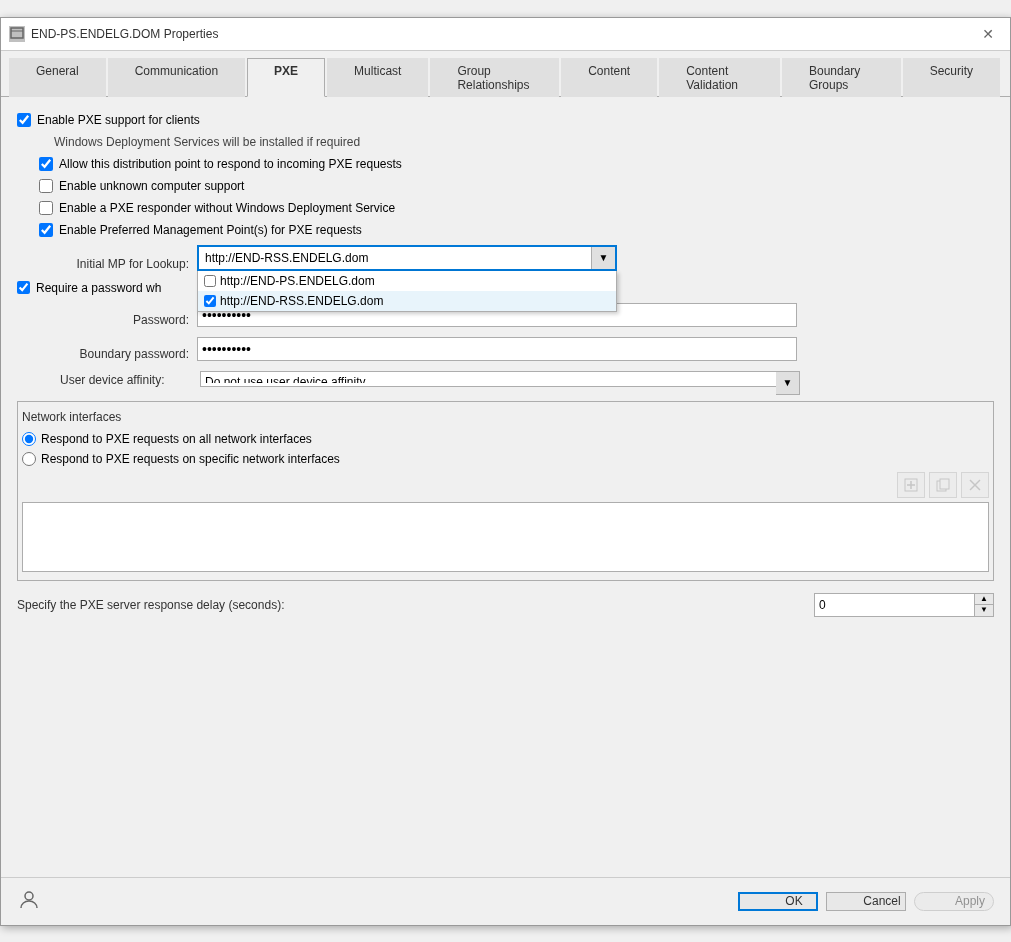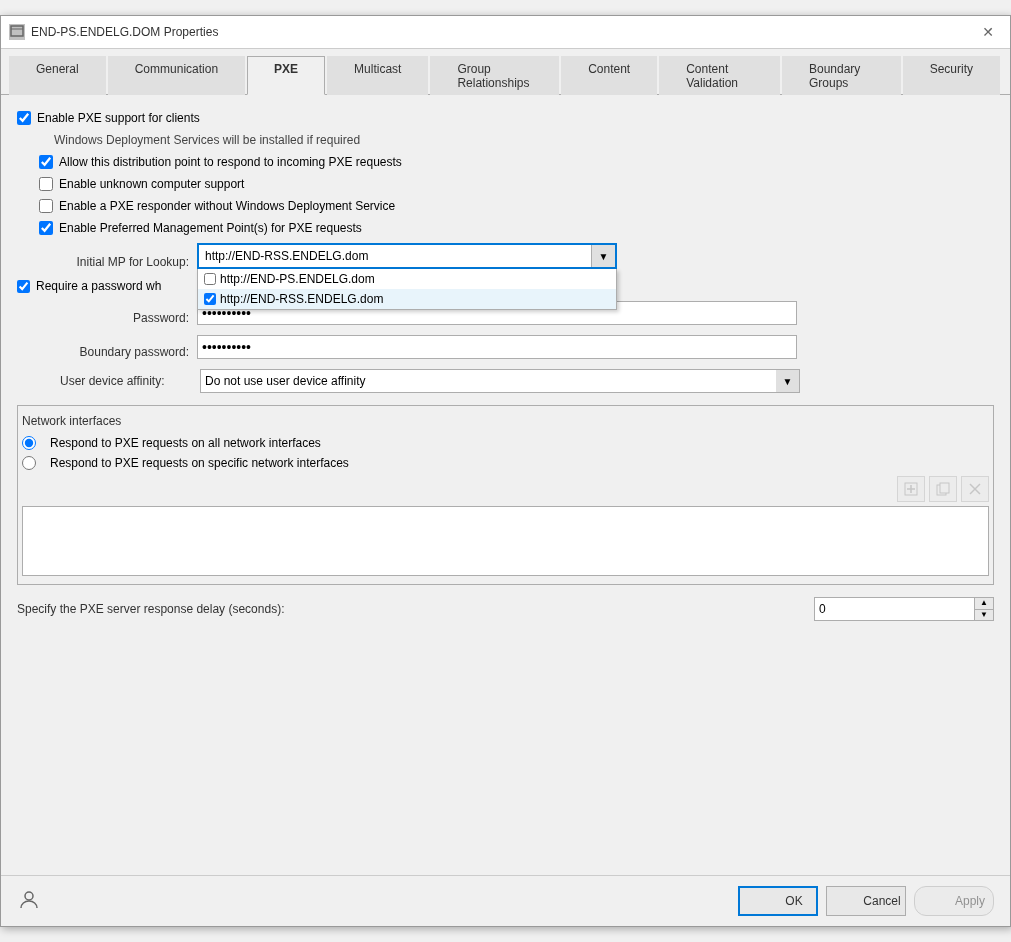--- a/index.html
+++ b/index.html
@@ -177,38 +177,38 @@
     .user-device-select-wrap {
       position: relative;
       flex: 1;
     }
     .user-device-select {
       width: 100%;
       padding: 3px 24px 3px 4px;
       border: 1px solid #adadad;
       background: white;
       font-size: 12px;
-      height: 24px;
+      height: 16px;
       appearance: none;
       cursor: pointer;
     }
     .network-interfaces-group {
       border: 1px solid #adadad;
       padding: 8px 4px;
       margin-bottom: 12px;
     }
     .group-legend {
       font-size: 12px;
       color: #333;
       margin-bottom: 8px;
     }
     .radio-row {
       display: flex;
       align-items: center;
-      gap: 14px;
+      gap: 5px;
       margin-bottom: 6px;
     }
     .radio-row input[type="radio"] {
       width: 14px;
       height: 14px;
       cursor: pointer;
     }
     .toolbar-row {
       display: flex;
       justify-content: flex-end;
@@ -280,21 +280,21 @@
       padding: 10px 16px;
       background: #f0f0f0;
       border-top: 1px solid #ccc;
     }
     .bottom-right {
       display: flex;
       gap: 8px;
     }
     .action-btn {
       width: 80px;
-      height: 30px;
+      height: 19px;
       border: 1px solid #adadad;
       background: #e8e8e8;
       cursor: pointer;
       font-size: 12px;
       color: #333;
       padding-left: 32px;
     }
     .action-btn.primary {
       border: 2px solid #0078d7;
       background: #e8e8e8;

